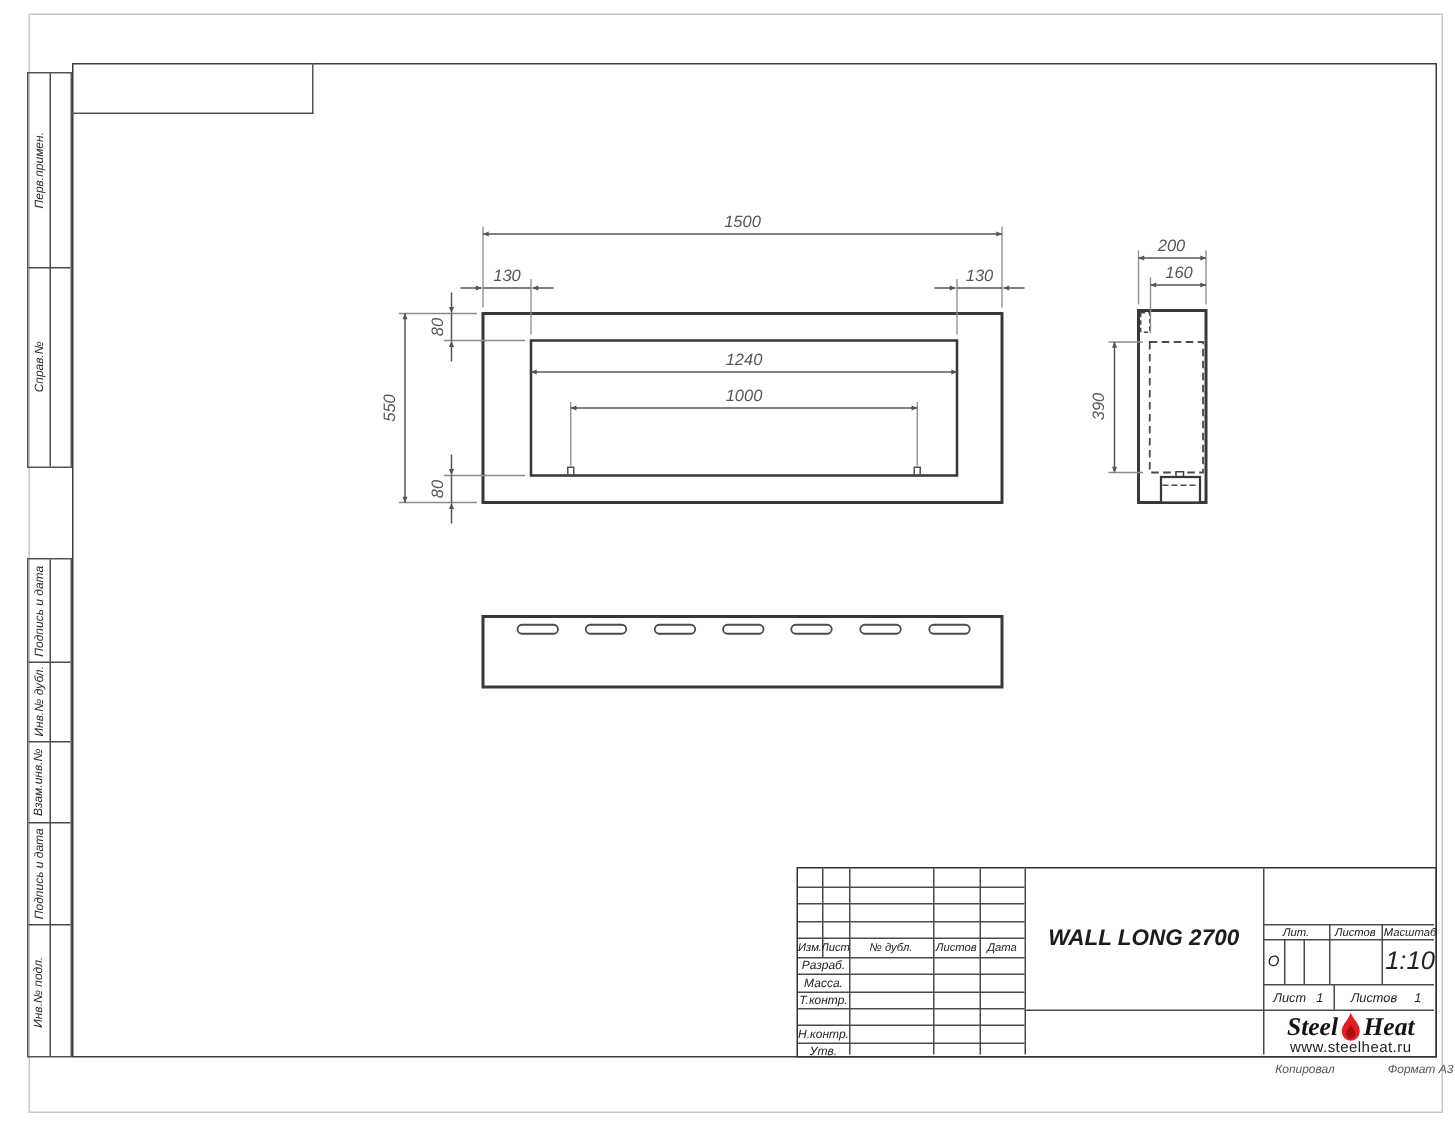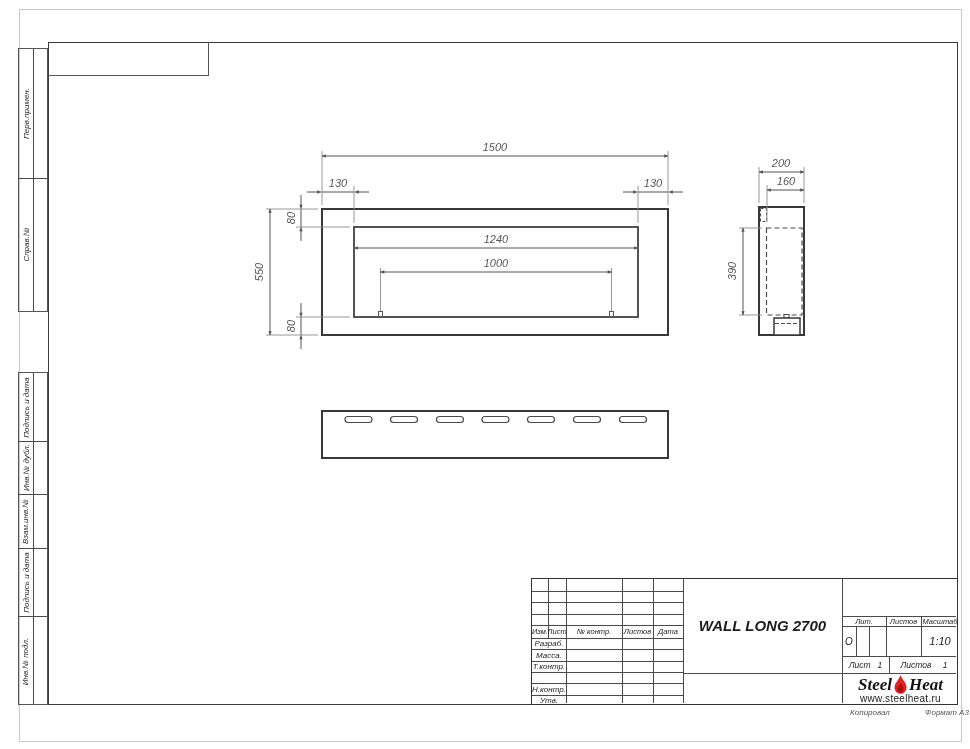--- a/index.html
+++ b/index.html
@@ -188,40 +188,40 @@
   <div class="hl" style="left:0;top:93px;width:151px"></div>
   <div class="hl" style="left:0;top:104px;width:151px"></div>
   <div class="hl" style="left:0;top:116px;width:151px"></div>
   <div class="hl" style="left:310px;top:37px;width:114px"></div>
   <div class="hl" style="left:310px;top:47px;width:114px"></div>
   <div class="hl" style="left:310px;top:77px;width:114px"></div>
   <div class="hl" style="left:151px;top:94px;width:273px"></div>
 
   <div class="lbl small75" style="left:0;top:46px;width:16px;height:13px">Изм.</div>
   <div class="lbl small75" style="left:16px;top:46px;width:18px;height:13px">Лист</div>
-  <div class="lbl small75" style="left:34px;top:46px;width:56px;height:13px">№ контр.</div>
+  <div class="lbl small75" style="left:34px;top:46px;width:56px;height:13px">№ дубл.</div>
   <div class="lbl small75" style="left:90px;top:46px;width:31px;height:13px">Листов</div>
   <div class="lbl small75" style="left:121px;top:46px;width:30px;height:13px">Дата</div>
 
   <div class="lbl" style="left:0;top:59px;width:34px;height:11px">Разраб.</div>
   <div class="lbl" style="left:0;top:70px;width:34px;height:12px">Масса.</div>
   <div class="lbl" style="left:0;top:82px;width:34px;height:11px">Т.контр.</div>
   <div class="lbl" style="left:0;top:93px;width:34px;height:11px"></div>
   <div class="lbl" style="left:0;top:104px;width:34px;height:12px">Н.контр.</div>
   <div class="lbl" style="left:0;top:116px;width:34px;height:11px">Утв.</div>
 
   <div class="tbtitle">
     <div>WALL LONG 2700</div>
   </div>
 
   <div class="lbl small75" style="left:310px;top:37px;width:44px;height:10px">Лит.</div>
   <div class="lbl small75" style="left:354px;top:37px;width:35px;height:10px">Листов</div>
   <div class="lbl small75" style="left:389px;top:37px;width:38px;height:10px">Масштаб</div>
   <div class="lbl" style="left:310px;top:47px;width:14px;height:30px;font-size:10px">О</div>
-  <div class="lbl" style="left:389px;top:47px;width:38px;height:30px;font-size:11px">1:10</div>
+  <div class="lbl" style="left:389px;top:47px;width:38px;height:30px;font-size:17px">1:10</div>
 
   <div class="pairrow" style="left:310px;top:77px;width:47px;height:17px">
     <span>Лист</span>
     <span>1</span>
   </div>
   <div class="pairrow" style="left:357px;top:77px;width:70px;height:17px">
     <span>Листов</span>
     <span>1</span>
   </div>
 

